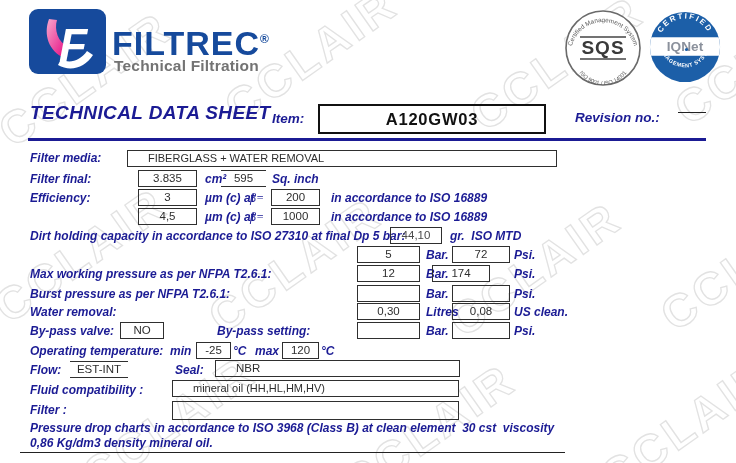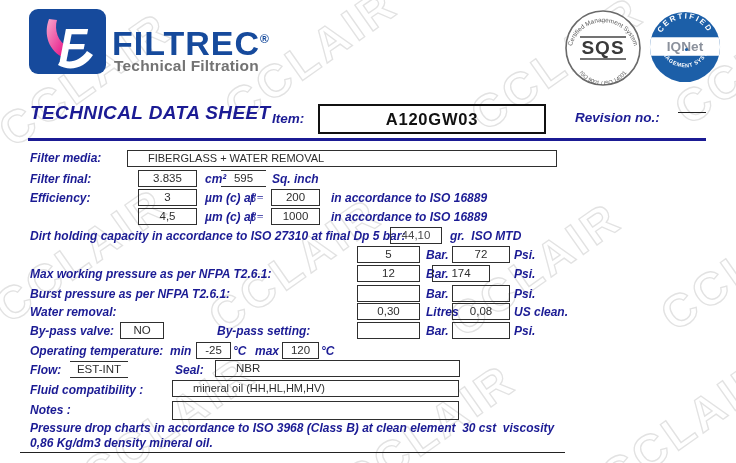--- a/index.html
+++ b/index.html
@@ -176,21 +176,21 @@
     <div class="lbl" style="left:321px;top:344px">°C</div>
 
     <div class="lbl" style="left:30px;top:363px">Flow:</div>
     <div class="box tbbox" style="left:70px;top:361px;width:58px">EST-INT</div>
     <div class="lbl" style="left:175px;top:363px">Seal:</div>
     <div class="box lft" style="left:215px;top:360px;width:223px">NBR</div>
 
     <div class="lbl" style="left:30px;top:383px">Fluid compatibility :</div>
     <div class="box lft" style="left:172px;top:380px;width:265px;font-size:11px">mineral oil (HH,HL,HM,HV)</div>
 
-    <div class="lbl" style="left:30px;top:403px">Notes :</div>
+    <div class="lbl" style="left:30px;top:403px">Filter :</div>
     <div class="box lft" style="left:172px;top:401px;width:265px;height:17px"></div>
 
     <div class="lbl" style="left:30px;top:421px">Pressure drop charts in accordance to ISO 3968 (Class B) at clean element  30 cst  viscosity</div>
     <div class="lbl" style="left:30px;top:436px">0,86 Kg/dm3 density mineral oil.</div>
     <div class="rule-black" style="left:20px;top:452px;width:545px"></div>
 
   </div>
 </div>
 
 </body></html>

